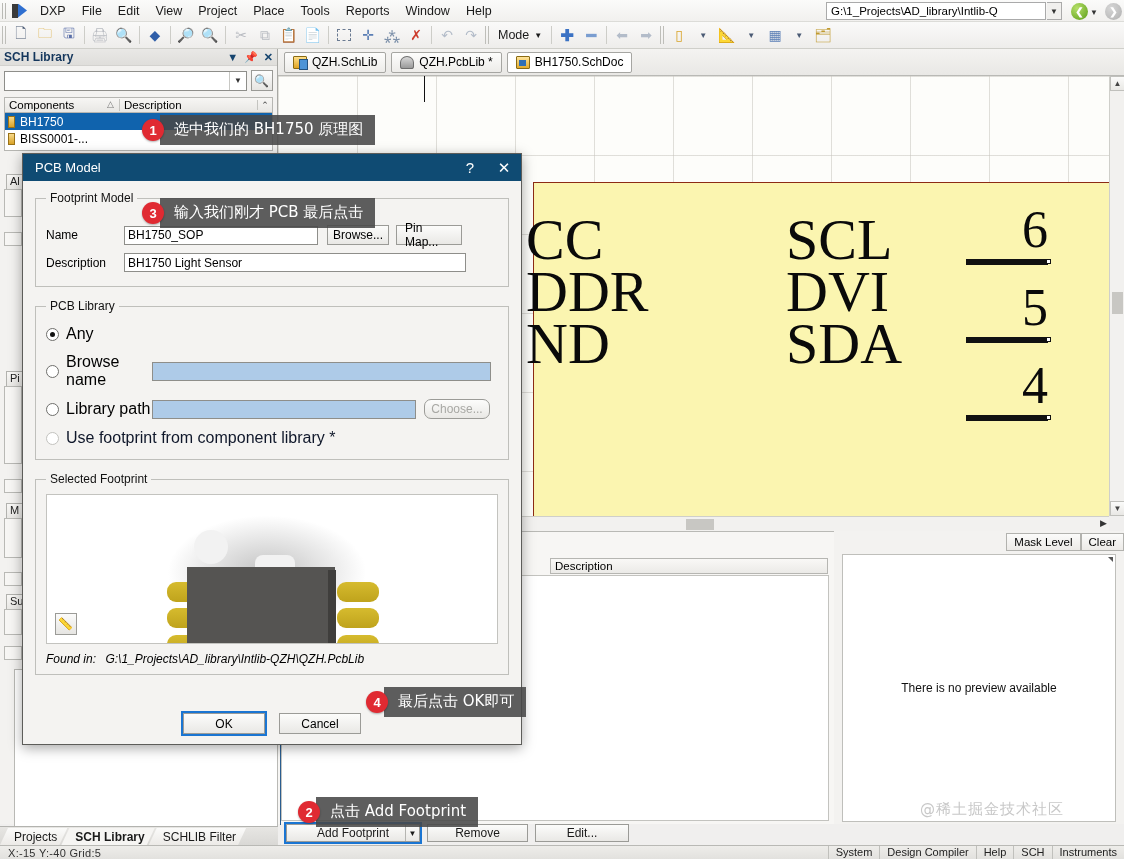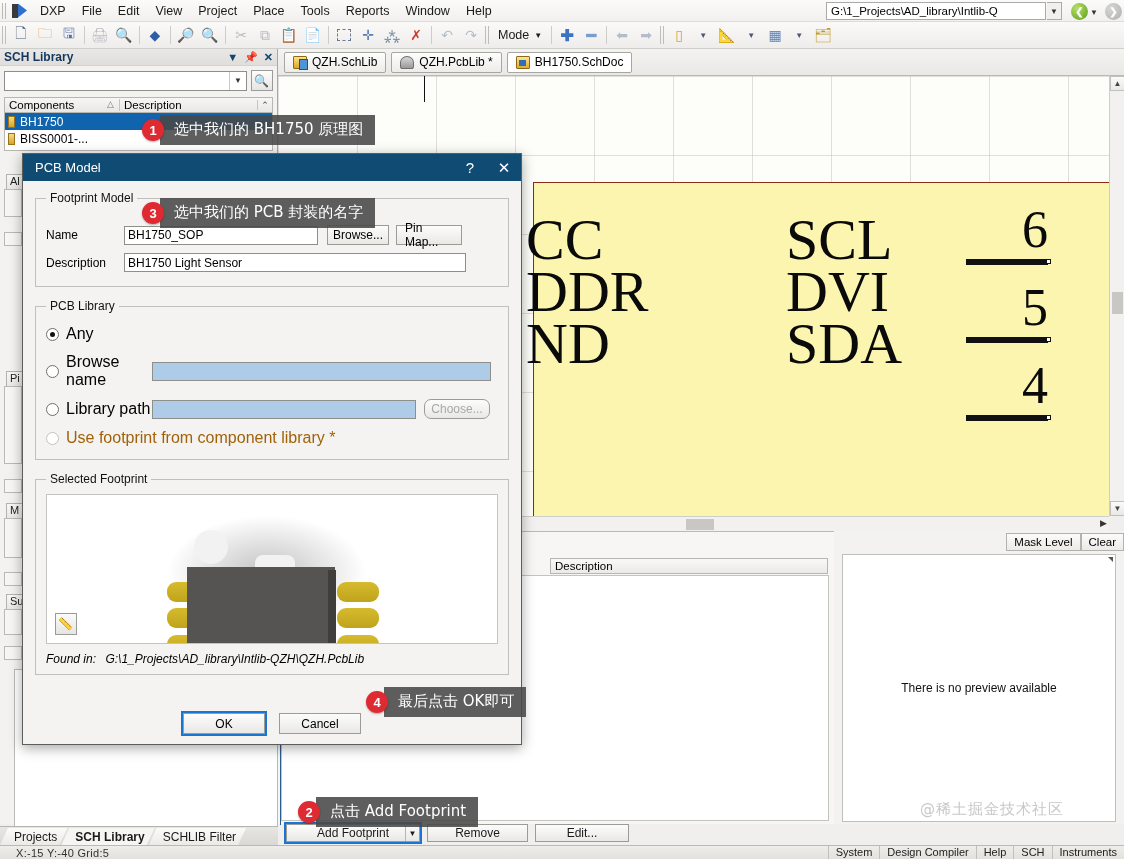--- a/index.html
+++ b/index.html
@@ -193,21 +193,21 @@
   .btab { height:17px; padding:0 10px 0 14px; font-size:12px; display:flex; align-items:center;
      background:linear-gradient(#fbfbfa,#eceae7);
      clip-path:polygon(8px 0,100% 0,calc(100% - 8px) 100%,0 100%);
      margin-right:-6px; color:#1a1a1a; }
   .btab.active { font-weight:bold; background:#f6f5f3; }
 
   
   .statusbar { position:absolute; left:0; top:845px; width:1124px; height:14px;
      background:linear-gradient(#eeedea,#e2e1de); border-top:1px solid #b9b9b5;
      display:flex; align-items:center; font-size:11px; color:#333; }
-  .statusbar .left { padding-left:16px; letter-spacing:.3px; }
+  .statusbar .left { padding-left:8px; letter-spacing:.3px; }
   .status-right { position:absolute; right:0; top:845px; height:14px; display:flex; align-items:center; }
   .sb-btn { height:13px; padding:0 7px; font-size:11px; border-left:1px solid #c0c0bc;
      display:flex; align-items:center; color:#222; }
 
   
   .dialog { position:absolute; left:22px; top:153px; width:500px; height:592px;
      background:#f4f3f1; border:1px solid #5d5d5a; box-shadow:0 3px 12px rgba(0,0,0,.35); }
   .dlg-title { height:27px; background:#0f4b73; color:#fff; display:flex; align-items:center;
      padding-left:12px; font-size:13px; }
   .dlg-title .sp { flex:1; }
@@ -225,21 +225,21 @@
   .dbtn { height:20px; padding:0 8px; background:linear-gradient(#fcfcfb,#e9e8e5);
      border:1px solid #9b9b97; font-size:12px; display:flex; align-items:center; justify-content:center; }
   .dbtn.dis { color:#a8a8a4; }
   .radio-row { display:flex; align-items:center; margin-bottom:10px; }
   .radio { width:13px; height:13px; border-radius:50%; border:1px solid #6f6f6c; background:#fff;
      margin-right:7px; position:relative; flex:none; }
   .radio.on:after { content:''; position:absolute; left:3px; top:3px; width:5px; height:5px;
      border-radius:50%; background:#111; }
   .radio.dis { border-color:#c3c3bf; }
   .rlabel { font-size:16px; width:86px; }
-  .rlabel.dis { color:#a16207; width:auto; }
+  .rlabel.dis { color:#0f172a; width:auto; }
   .bluefield { height:19px; background:#aecbe8; border:1px solid #8e8e8a; }
 
   .fpview { height:150px; background:#fff; border:1px solid #c3c3bf; position:relative; overflow:hidden; }
   .fp-shadow { position:absolute; left:120px; top:20px; width:200px; height:115px; border-radius:50%;
      background:radial-gradient(ellipse at center, rgba(120,120,120,.45) 0%, rgba(150,150,150,0) 70%); }
   .fp-blob { position:absolute; background:#f2f2f2; border-radius:50%; }
   .fp-pad { position:absolute; width:42px; height:20px; border-radius:9px;
      background:linear-gradient(#d6bb2e,#bfa31c); }
   .fp-body { position:absolute; left:153px; top:74px; width:152px; height:96px; background:#555452; }
   .fp-body-edge { position:absolute; left:297px; top:77px; width:8px; height:96px; background:#3f3e3c; }
@@ -583,21 +583,21 @@
     </div>
   </div>
 
   <div class="callout" style="left:142px; top:115px;">
     <div class="cbadge">1</div>
     <div class="cbubble">选中我们的 BH1750 原理图</div>
   </div>
 
   <div class="callout" style="left:142px; top:198px;">
     <div class="cbadge">3</div>
-    <div class="cbubble">选中我们的 PCB 封装的名字</div>
+    <div class="cbubble">输入我们刚才 PCB 最后点击</div>
   </div>
 
   <div class="callout" style="left:366px; top:687px;">
     <div class="cbadge">4</div>
     <div class="cbubble">最后点击 OK即可</div>
   </div>
 
   <div class="callout" style="left:298px; top:797px;">
     <div class="cbadge">2</div>
     <div class="cbubble">点击 Add Footprint</div>

